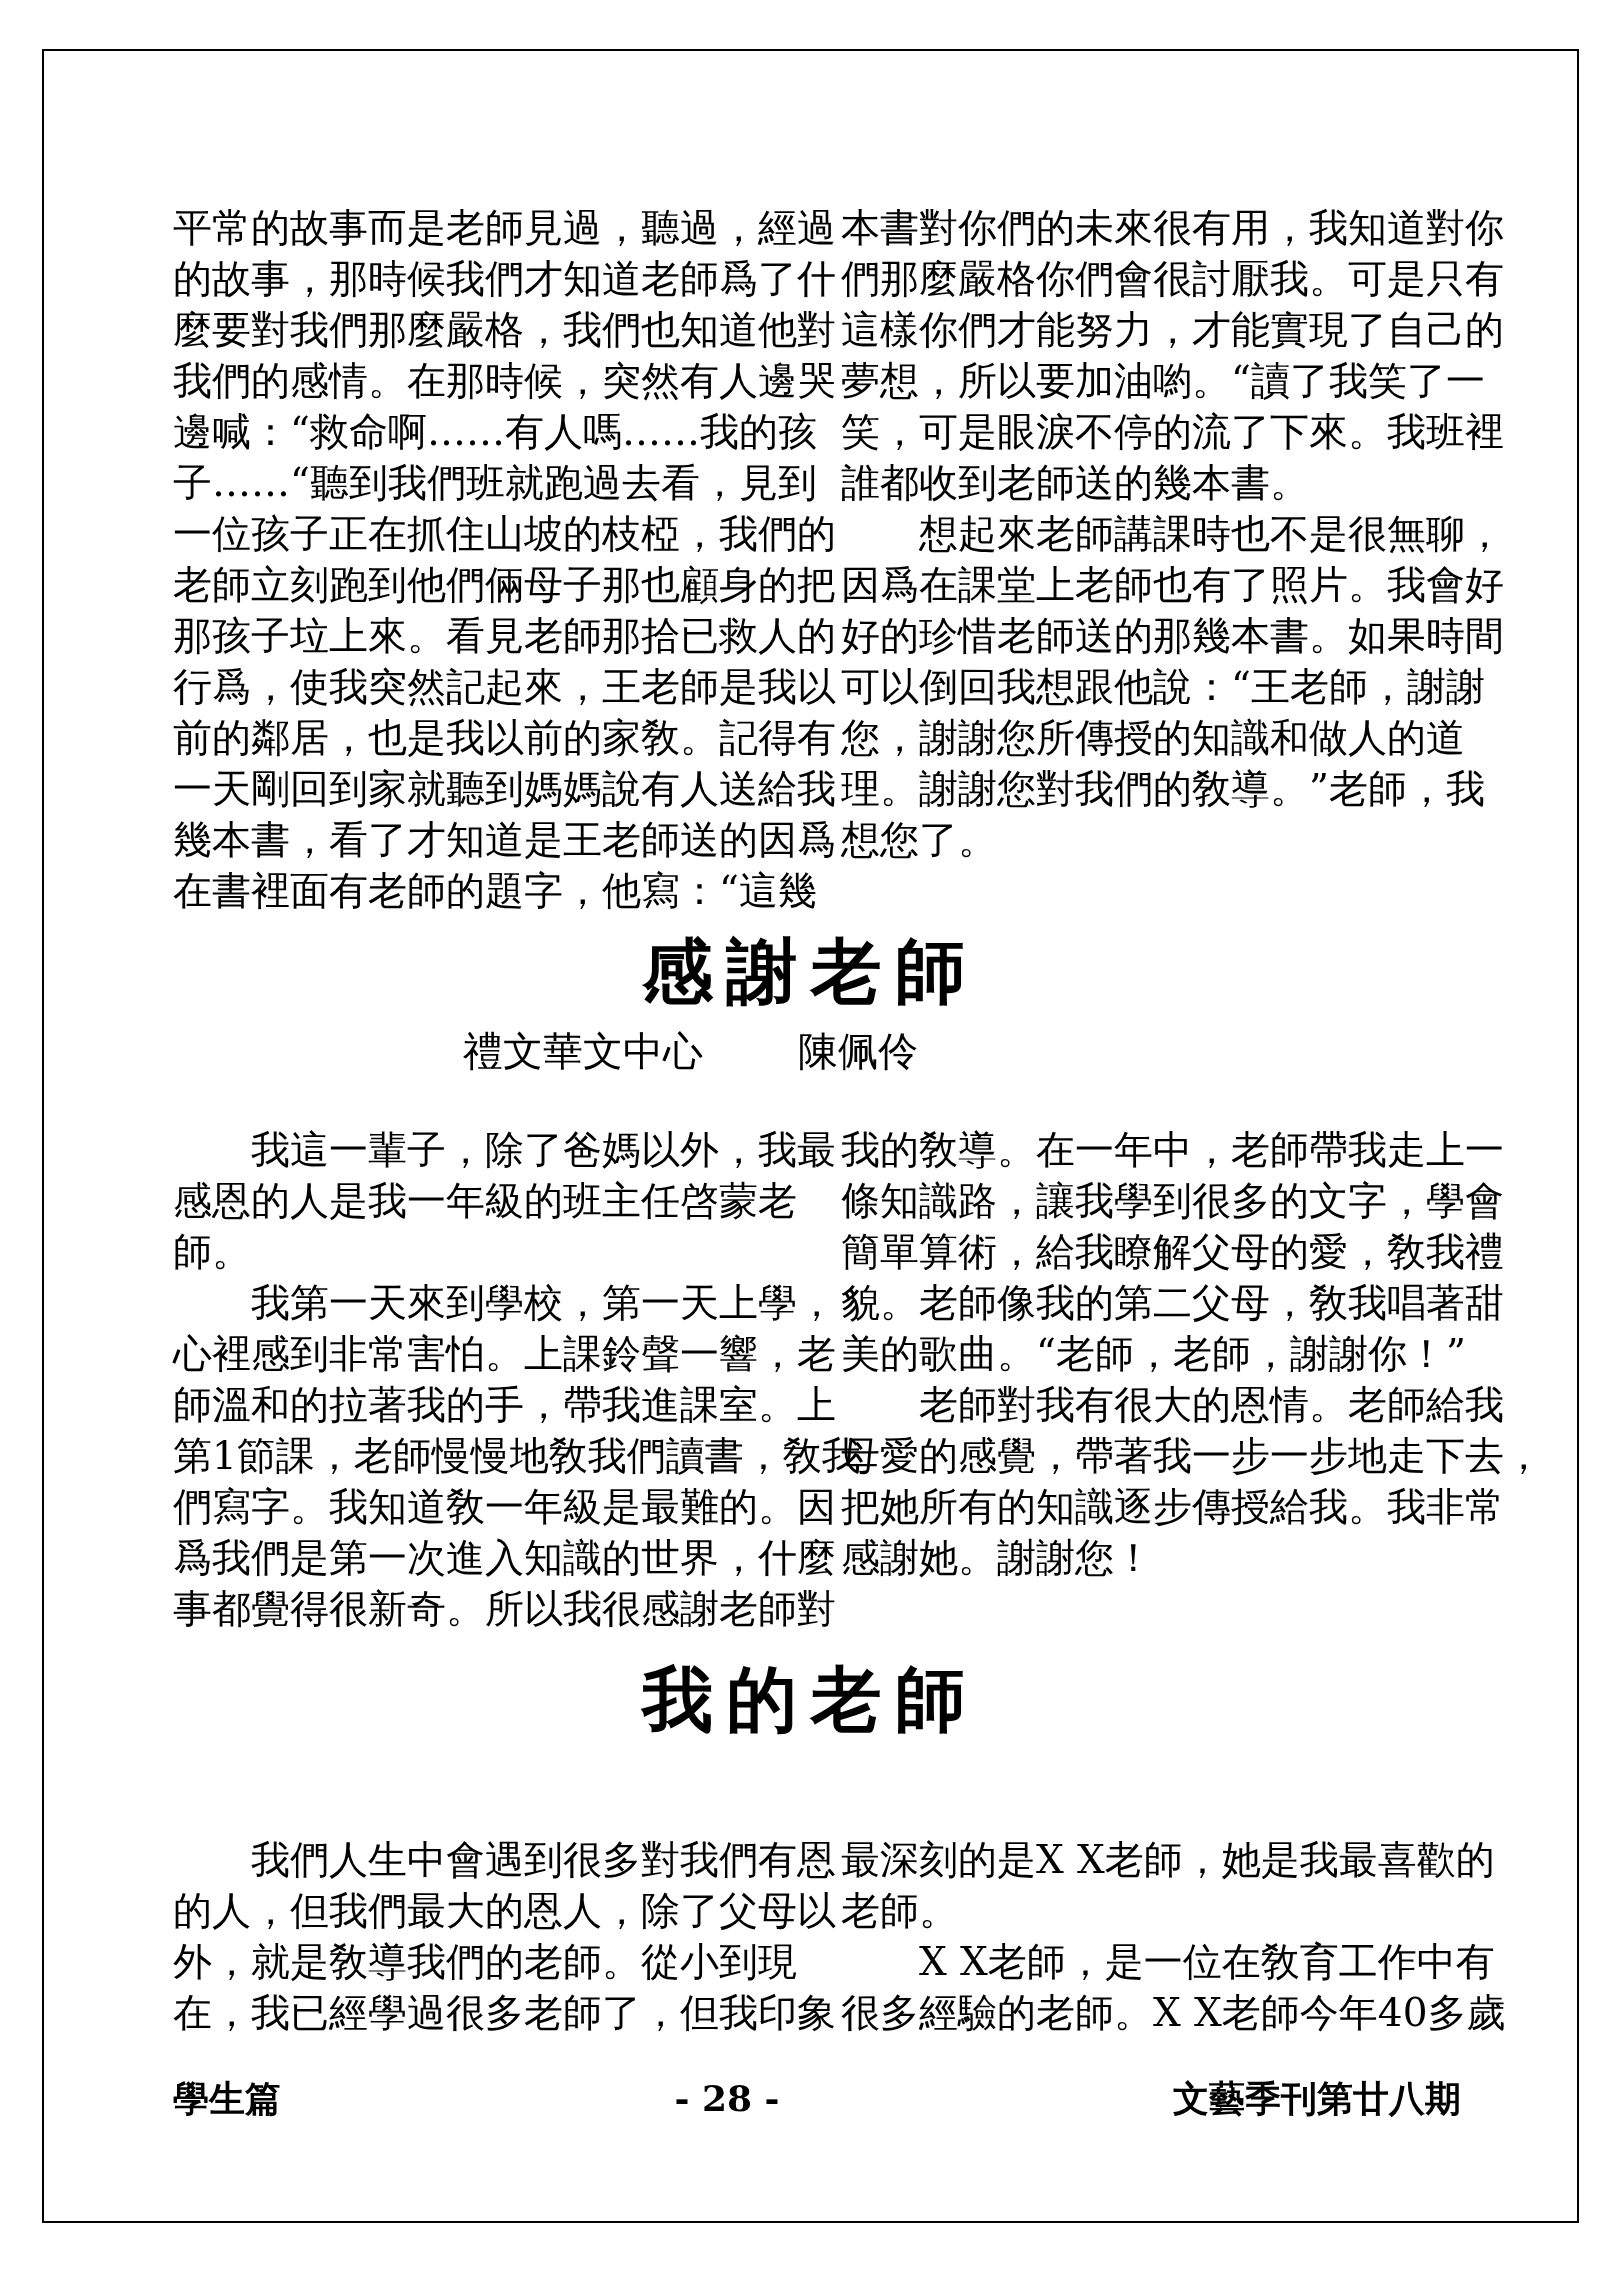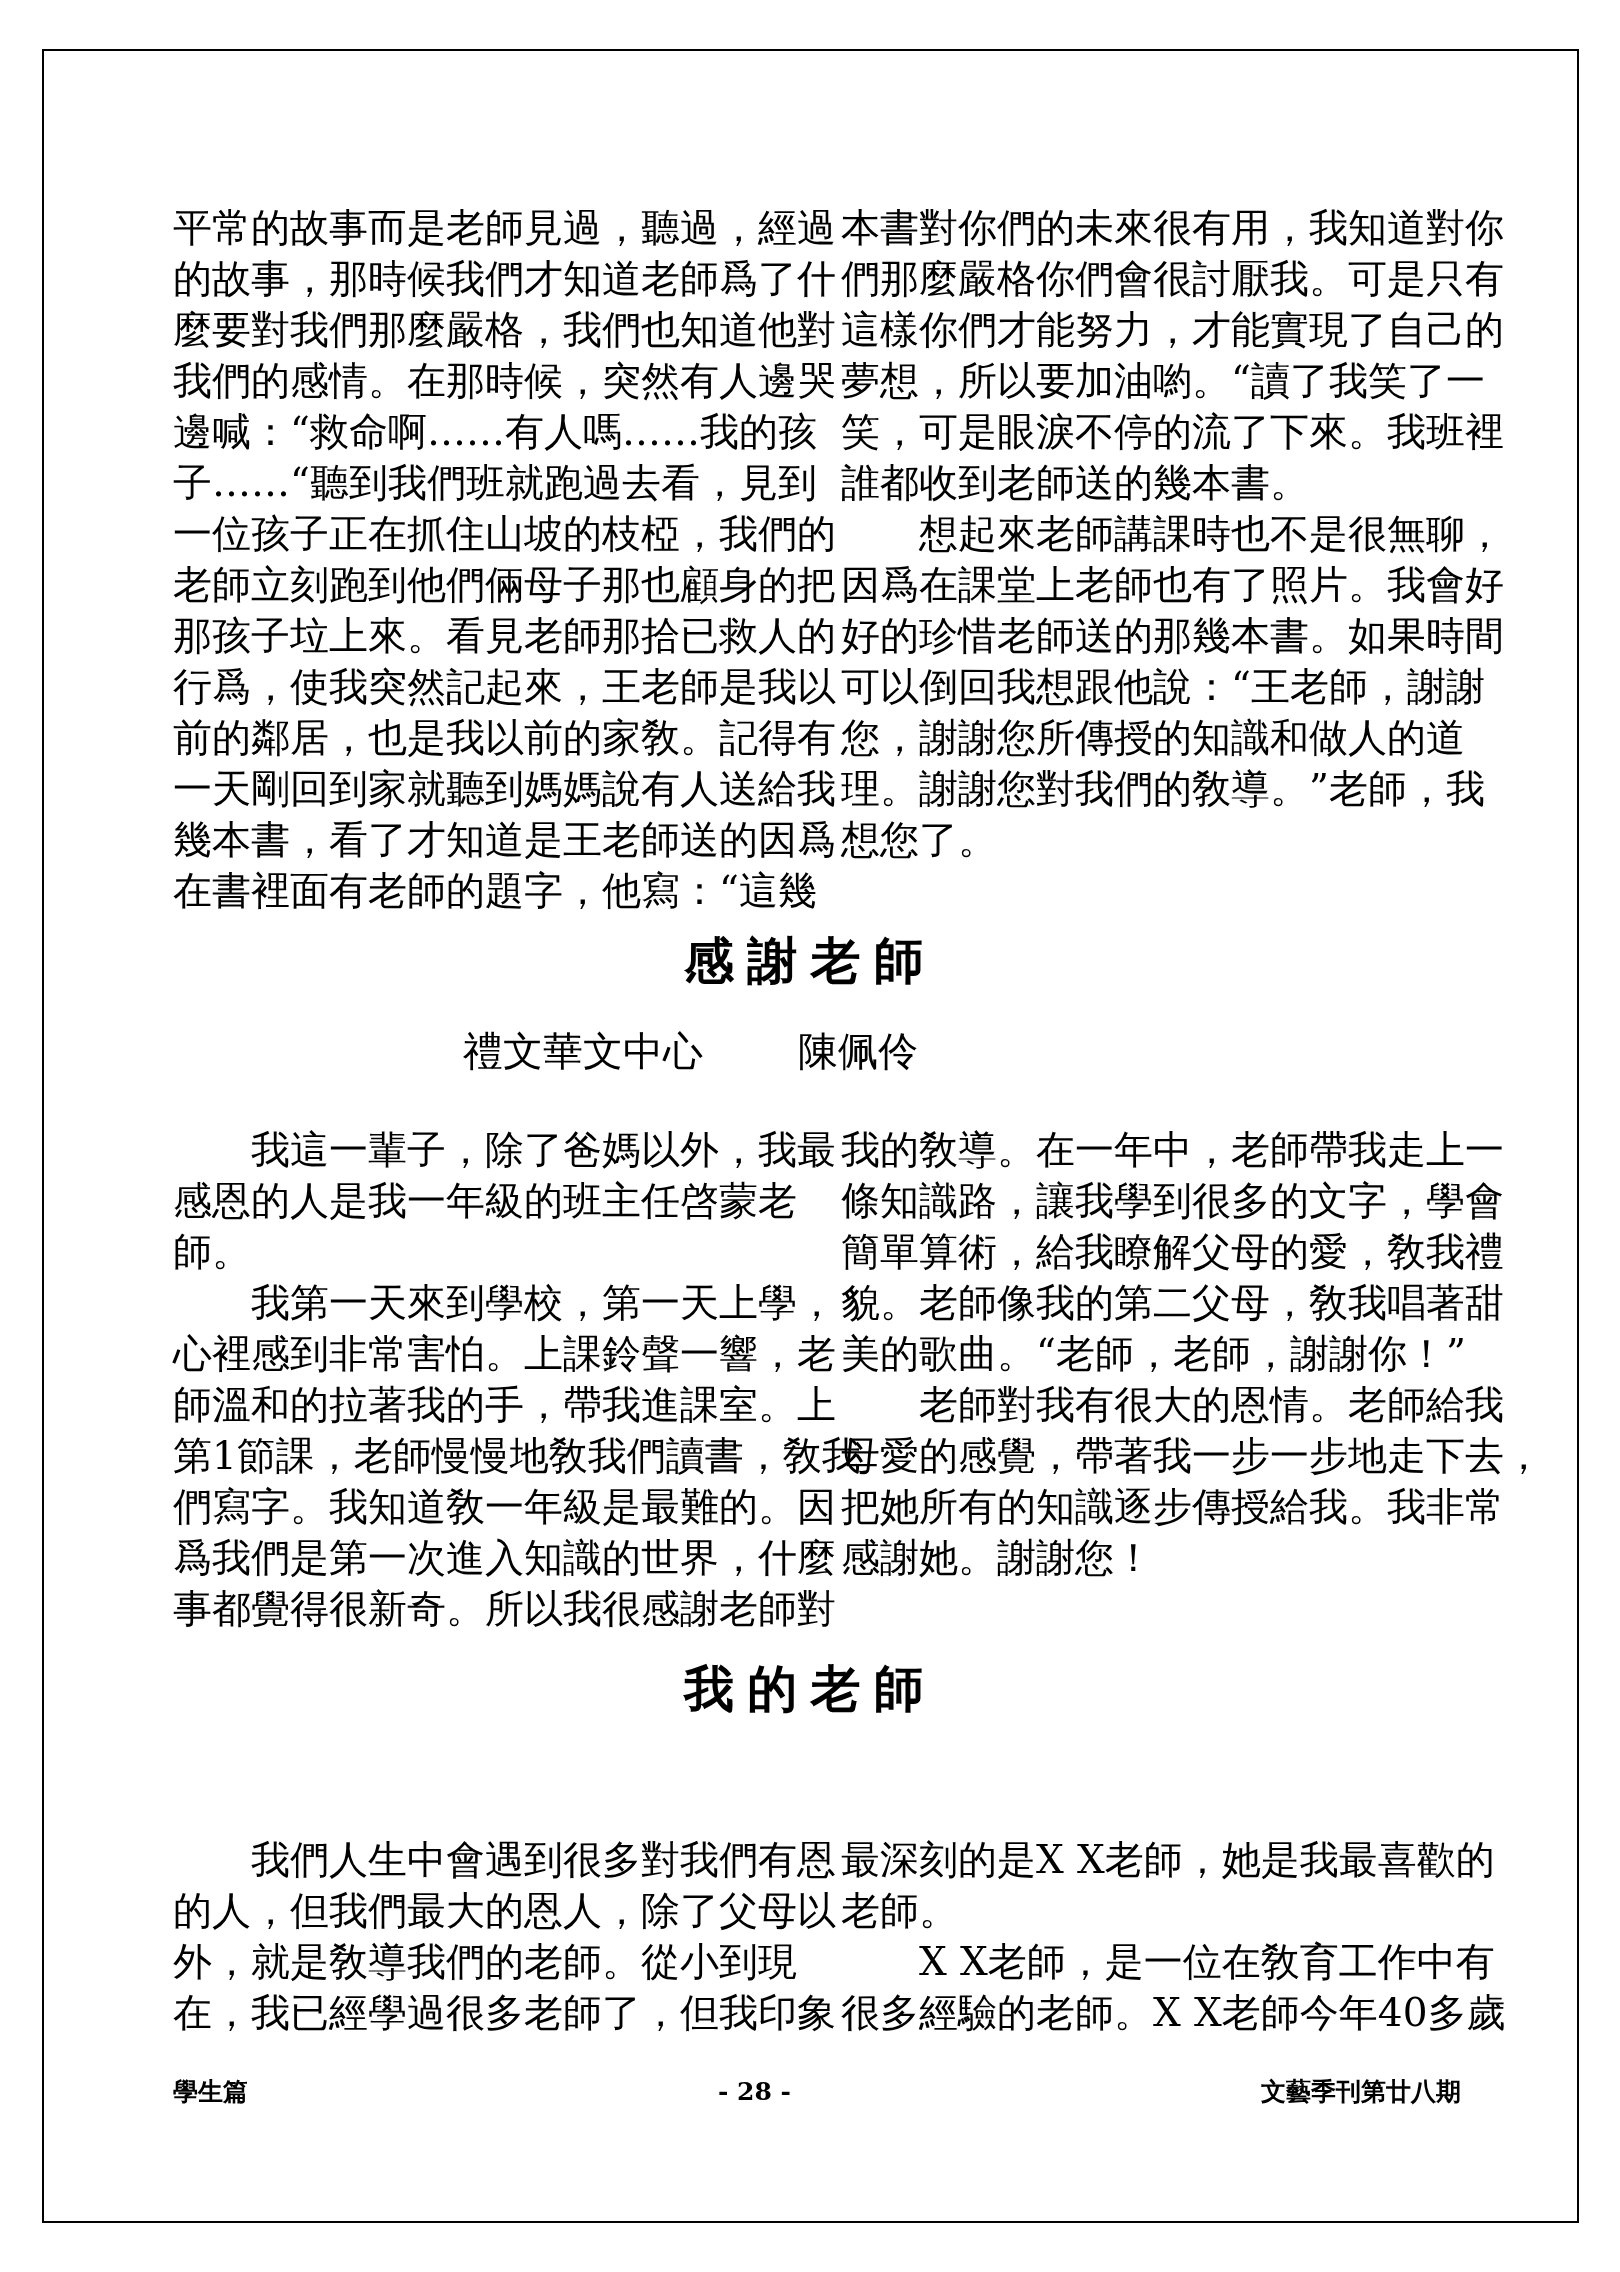--- a/index.html
+++ b/index.html
@@ -20,37 +20,37 @@
   #sec3-left, #sec3-right { top:1834px; }
 
   .line { display:flex; height:51px; align-items:center; font-size:39px; }
   .line.full { justify-content:space-between; }
   .line span { display:block; flex:none; }
   .line .sp-full { width:39px; }
   .line .sp-half { width:13.3px; }
 
   .essay-title {
     position:absolute; left:42px; width:1537px; text-align:center;
-    font-size:50px; font-weight:bold; letter-spacing:13.3px; line-height:1;
+    font-size:71px; font-weight:bold; letter-spacing:13.3px; line-height:1;
   }
   #title1 { top:936px; }
   #title2 { top:1664px; }
 
   .byline {
     position:absolute; left:42px; width:1297px; text-align:center;
     font-size:40px; line-height:1.2;
   }
   #byline1 { top:1027px; }
   #byline2 { top:1780px; }
   .byline .author { margin-left:95px; }
 
   .footer {
     position:absolute; left:173px; top:2075px; width:1288px;
     display:flex; justify-content:space-between; align-items:baseline;
-    font-size:25px; font-weight:bold;
+    font-size:36px; font-weight:bold;
   }
 </style>
 </head>
 <body>
 
 <div class="page">
   <div class="border-frame"></div>
 
   <div class="col col-left" id="sec1-left">
       <div class="line full">

